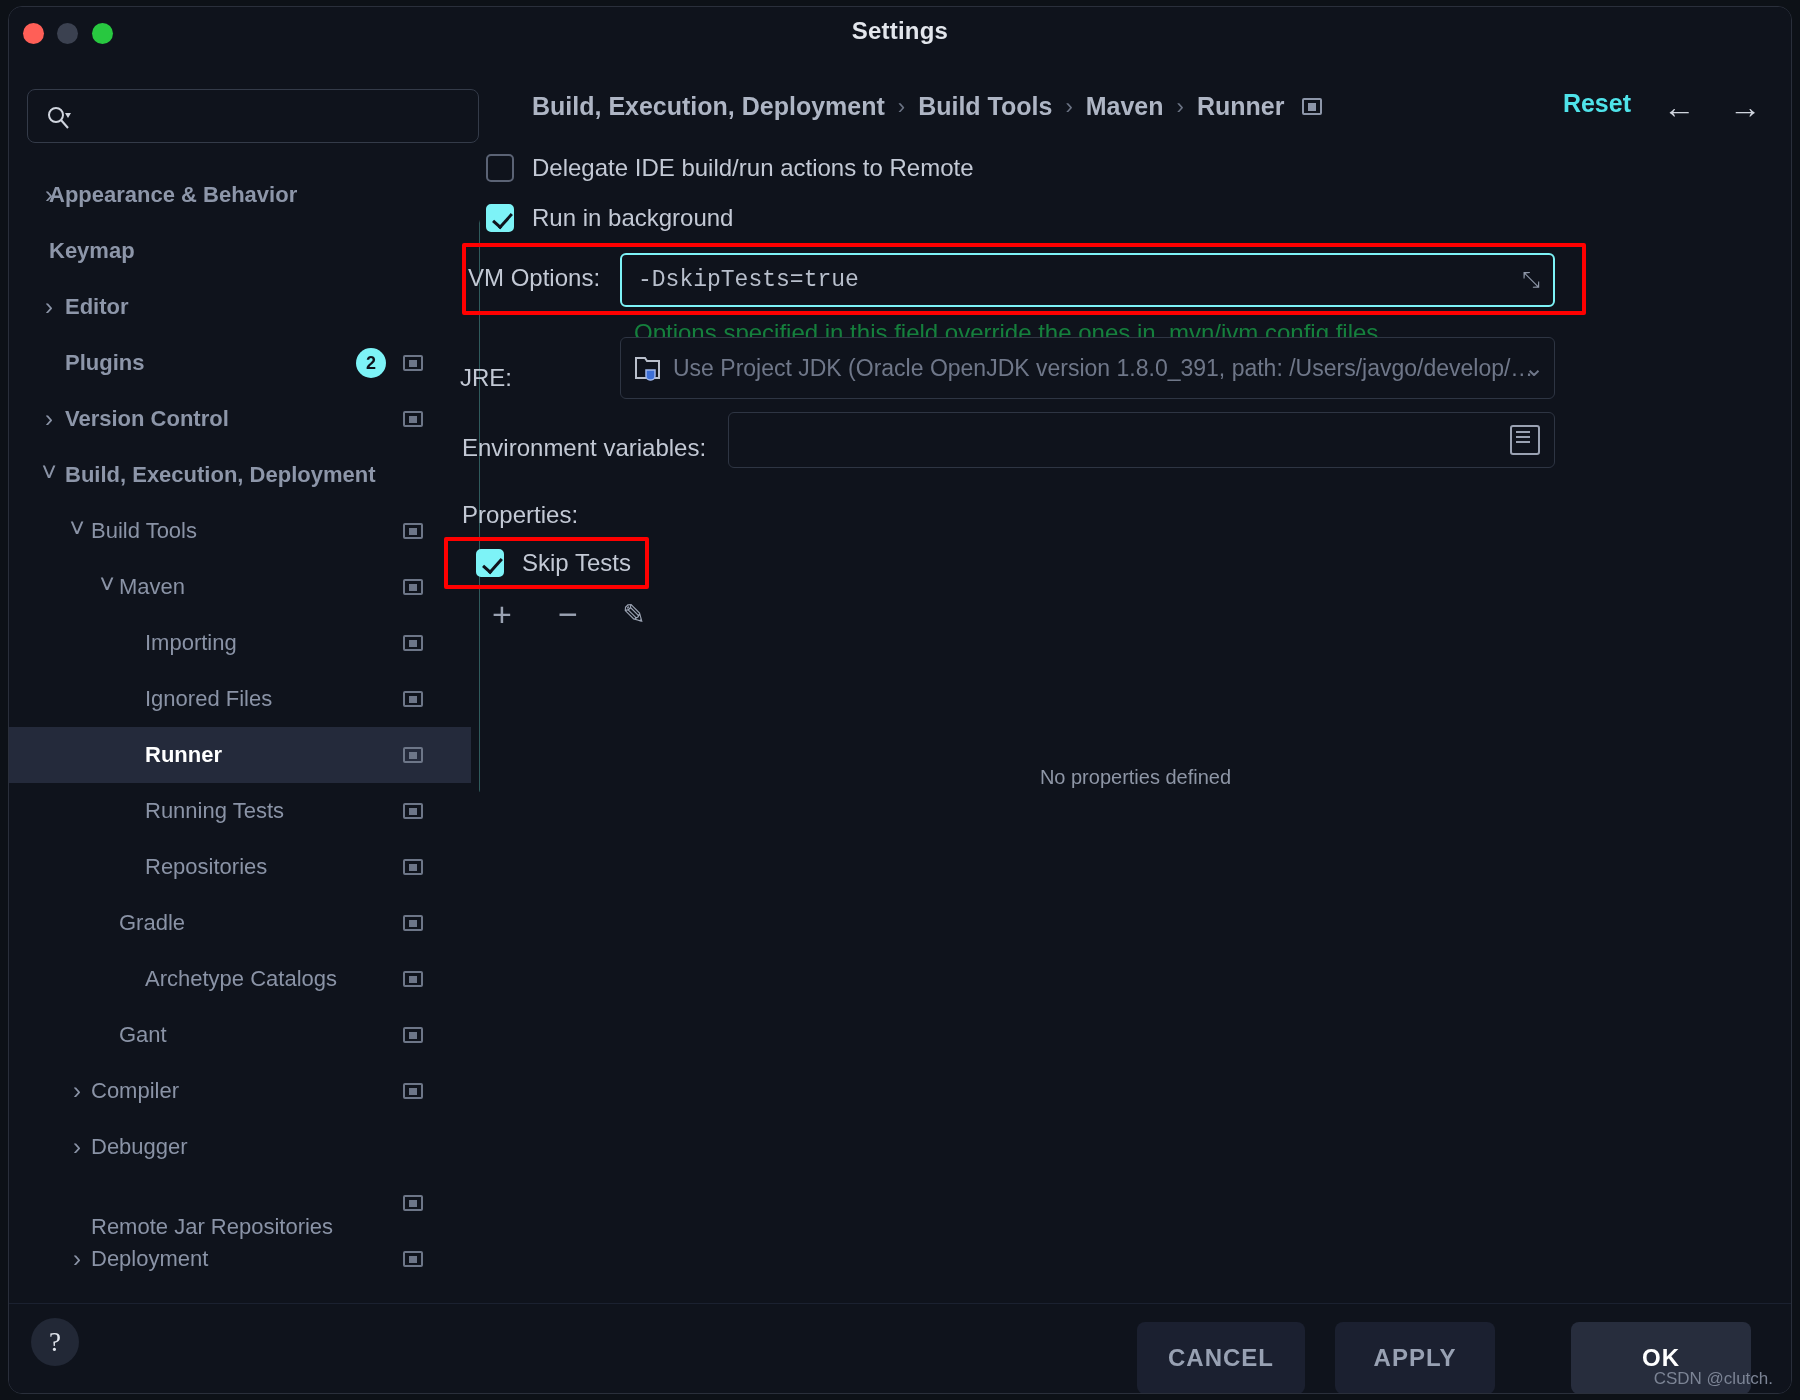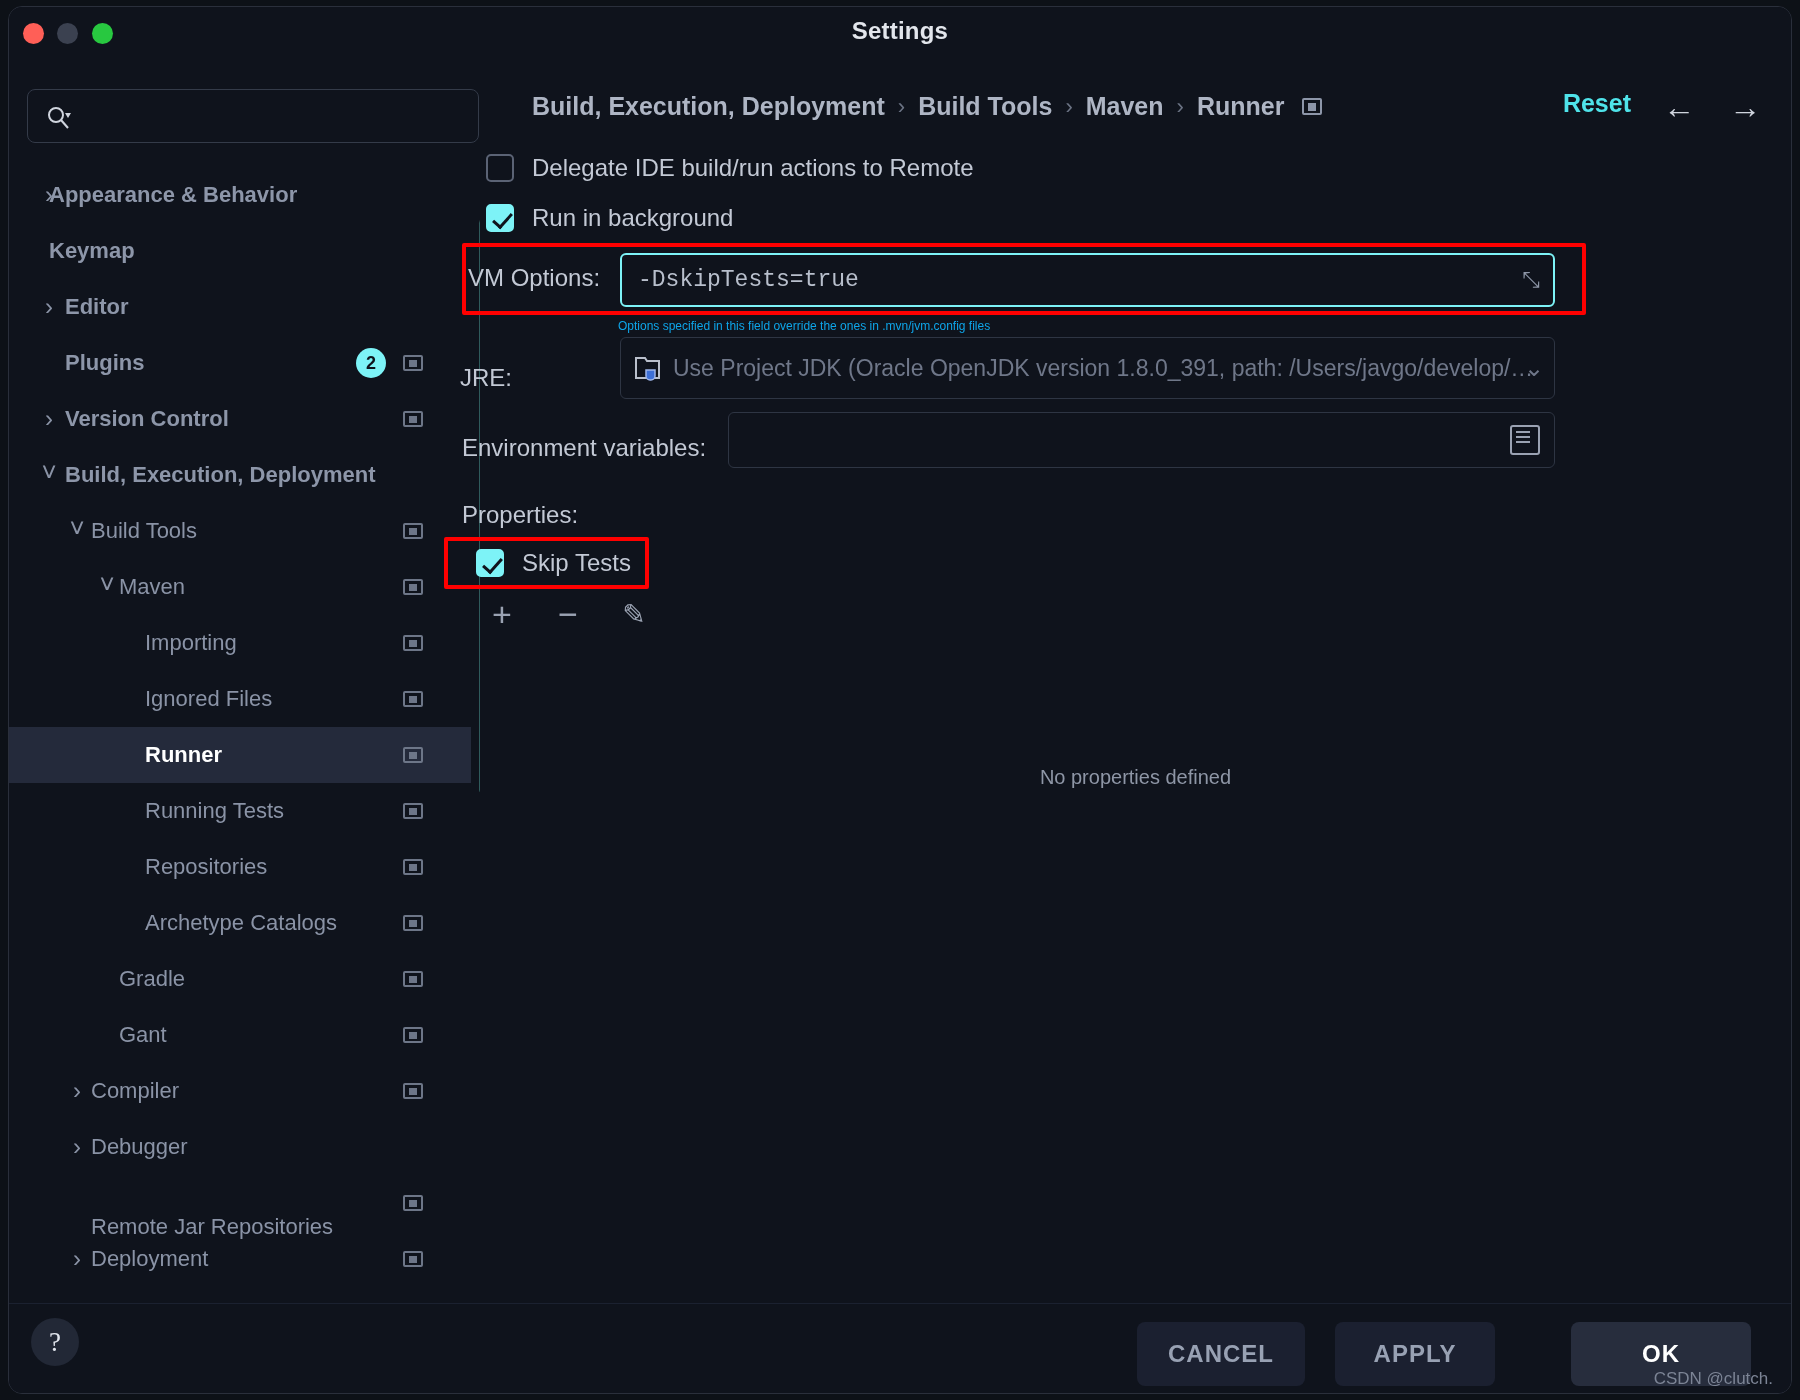--- a/index.html
+++ b/index.html
@@ -196,22 +196,22 @@
     color: #b8bfcc; font-size: 23px;
     font-family: "Liberation Mono", monospace;
     caret-color: #7df3f7;
   }
   #vm-expand {
     width: 44px; height: 100%;
     display: flex; align-items: center; justify-content: center;
     color: #8e97a8; font-size: 22px; cursor: pointer;
   }
   #vm-hint {
-    position: absolute; left: 138px; top: 260px;
-    color: #0ea5e9; font-size: 12px;
+    position: absolute; left: 154px; top: 260px;
+    color: #15803d; font-size: 24px;
   }
 
   
   #jre-label { position: absolute; left: -20px; top: 305px; color: #c3c9d5; font-size: 24px; }
   #jre-field {
     position: absolute; left: 140px; top: 278px;
     width: 935px; height: 62px;
     border: 1px solid #2e3543; border-radius: 6px;
     background: #0f131c;
     display: flex; align-items: center;
@@ -291,21 +291,21 @@
     position: absolute; left: 22px; top: 14px;
     width: 48px; height: 48px; border-radius: 50%;
     background: #222836; color: #e2e6ee;
     font-size: 27px;
     display: flex; align-items: center; justify-content: center;
     cursor: pointer; border: 0;
     font-family: "Liberation Serif", serif;
   }
   .fbtn {
     position: absolute; top: 18px;
-    height: 64px; border: 0; border-radius: 8px;
+    height: 72px; border: 0; border-radius: 8px;
     background: #1b2030; color: #98a1b3;
     font-size: 24px; font-weight: bold; letter-spacing: 1px;
     cursor: pointer;
     font-family: "Liberation Sans", sans-serif;
   }
   #btn-cancel { right: 486px; width: 168px; }
   #btn-apply  { right: 296px; width: 160px; }
   #btn-ok     { right: 40px;  width: 180px; background: #272d3d; color: #ffffff; }
   #watermark {
     position: absolute; right: 18px; bottom: 4px;
@@ -382,26 +382,26 @@
           <span class="proj-icon"></span>
         </div>
         <div class="tree-row lvl3">
           <span class="lbl" style="margin-left: 136px;">Running Tests</span>
           <span class="proj-icon"></span>
         </div>
         <div class="tree-row lvl3">
           <span class="lbl" style="margin-left: 136px;">Repositories</span>
           <span class="proj-icon"></span>
         </div>
+        <div class="tree-row lvl2">
+          <span class="lbl" style="margin-left: 110px;">Gradle</span>
+          <span class="proj-icon"></span>
+        </div>
         <div class="tree-row lvl3">
           <span class="lbl" style="margin-left: 136px;">Archetype Catalogs</span>
-          <span class="proj-icon"></span>
-        </div>
-        <div class="tree-row lvl2">
-          <span class="lbl" style="margin-left: 110px;">Gradle</span>
           <span class="proj-icon"></span>
         </div>
         <div class="tree-row lvl2">
           <span class="lbl" style="margin-left: 110px;">Gant</span>
           <span class="proj-icon"></span>
         </div>
         <div class="tree-row lvl1">
           <span class="chev" style="left: 58px; font-size: 24px;">›</span>
           <span class="lbl" style="margin-left: 82px; text-align: center;">Compiler</span>
           <span class="proj-icon"></span>

